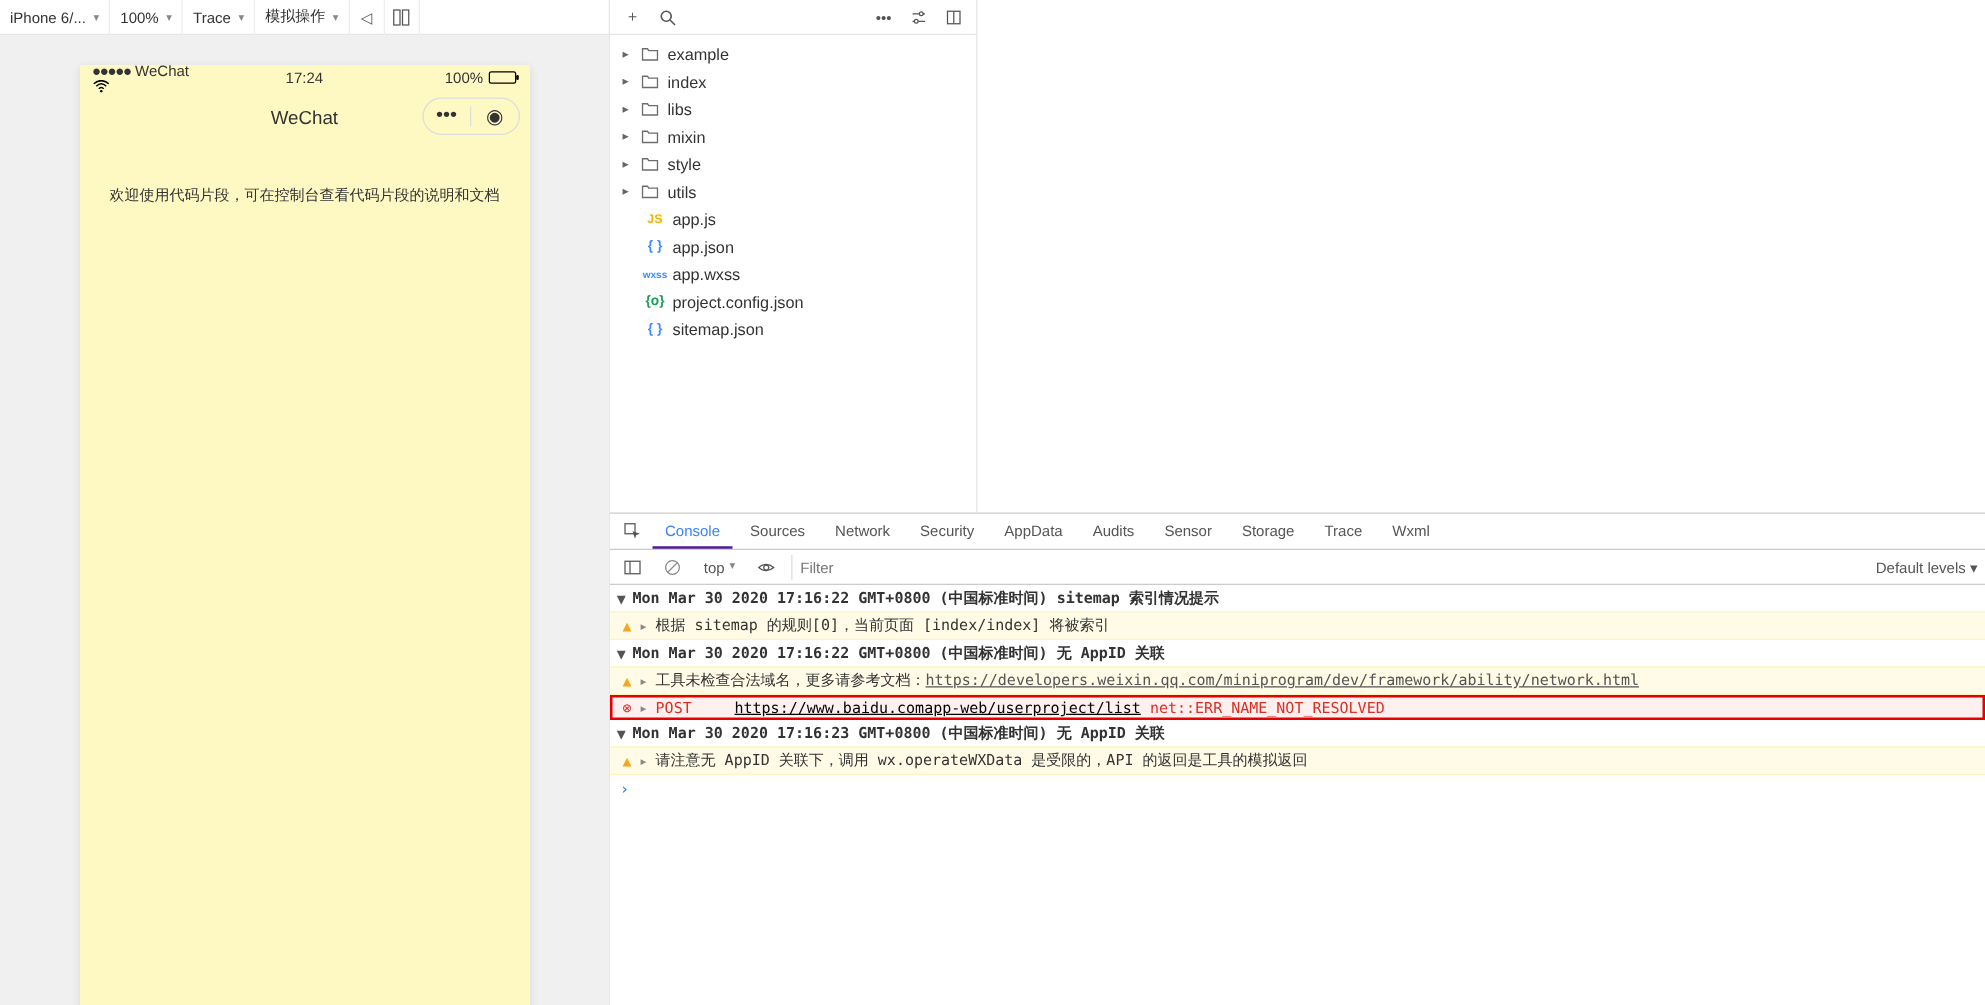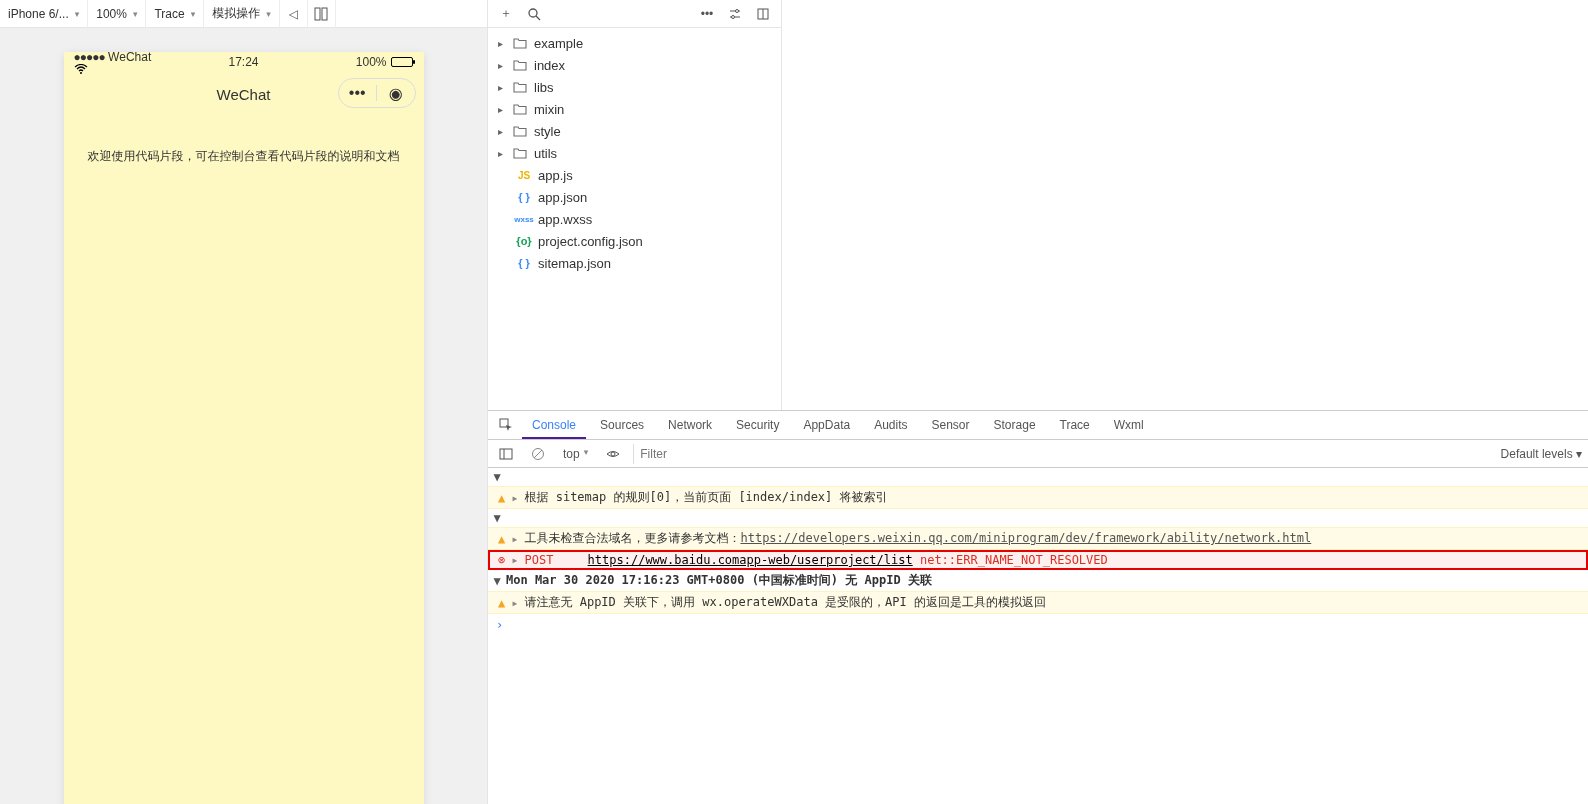--- a/index.html
+++ b/index.html
@@ -297,28 +297,30 @@
             </svg>
         </div>
         <input class="dt-filter" placeholder="Filter" style="">
         <div class="dt-levels">
           <span>Default levels ▾</span>
         </div>
       </div>
       <div class="console-body" id="console-body">
           <div class="cg-head">
             <span class="cg-arrow">▼</span>
+            <strong class="bold">Mon Mar 30 2020 17:16:22 GMT+0800 (中国标准时间) sitemap 索引情况提示</strong>
           </div>
           <div class="cg-msg warn">
             <span class="lvl">▲</span>
             <span class="expand-caret">▸</span>
             <span>根据 sitemap 的规则[0]，当前页面 [index/index] 将被索引</span>
           </div>
           <div class="cg-head">
             <span class="cg-arrow">▼</span>
+            <strong class="bold">Mon Mar 30 2020 17:16:22 GMT+0800 (中国标准时间) 无 AppID 关联</strong>
           </div>
           <div class="cg-msg warn">
             <span class="lvl">▲</span>
             <span class="expand-caret">▸</span>
             <span>工具未检查合法域名，更多请参考文档：<a class="lnk">https://developers.weixin.qq.com/miniprogram/dev/framework/ability/network.html</a></span>
           </div>
           <div class="cg-msg err err-hl">
             <span class="lvl">⊗</span>
             <span class="expand-caret">▸</span>
             <span>POST <a class="lnk">https://www.baidu.comapp-web/userproject/list</a> net::ERR_NAME_NOT_RESOLVED</span>

